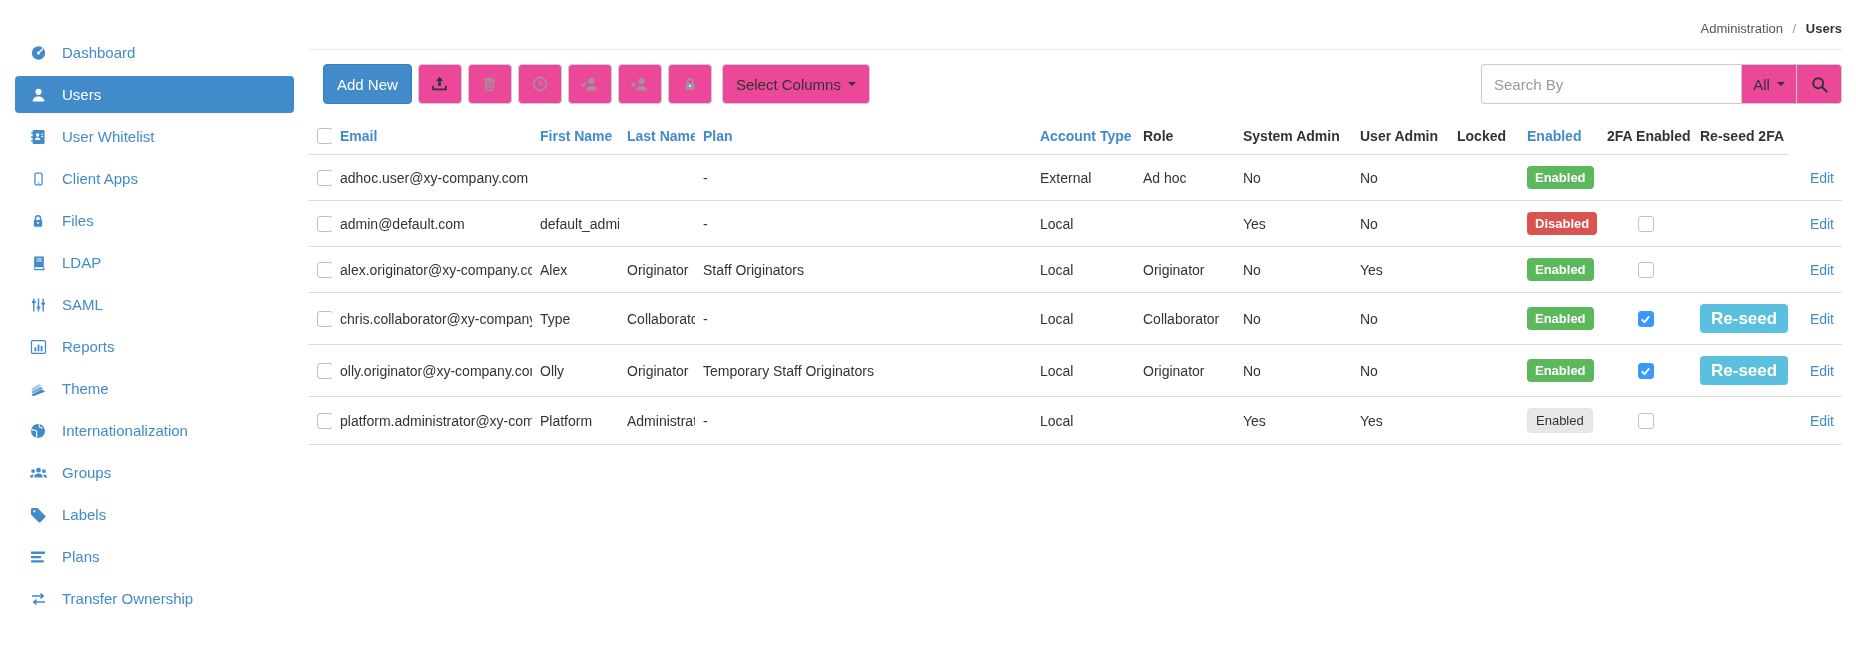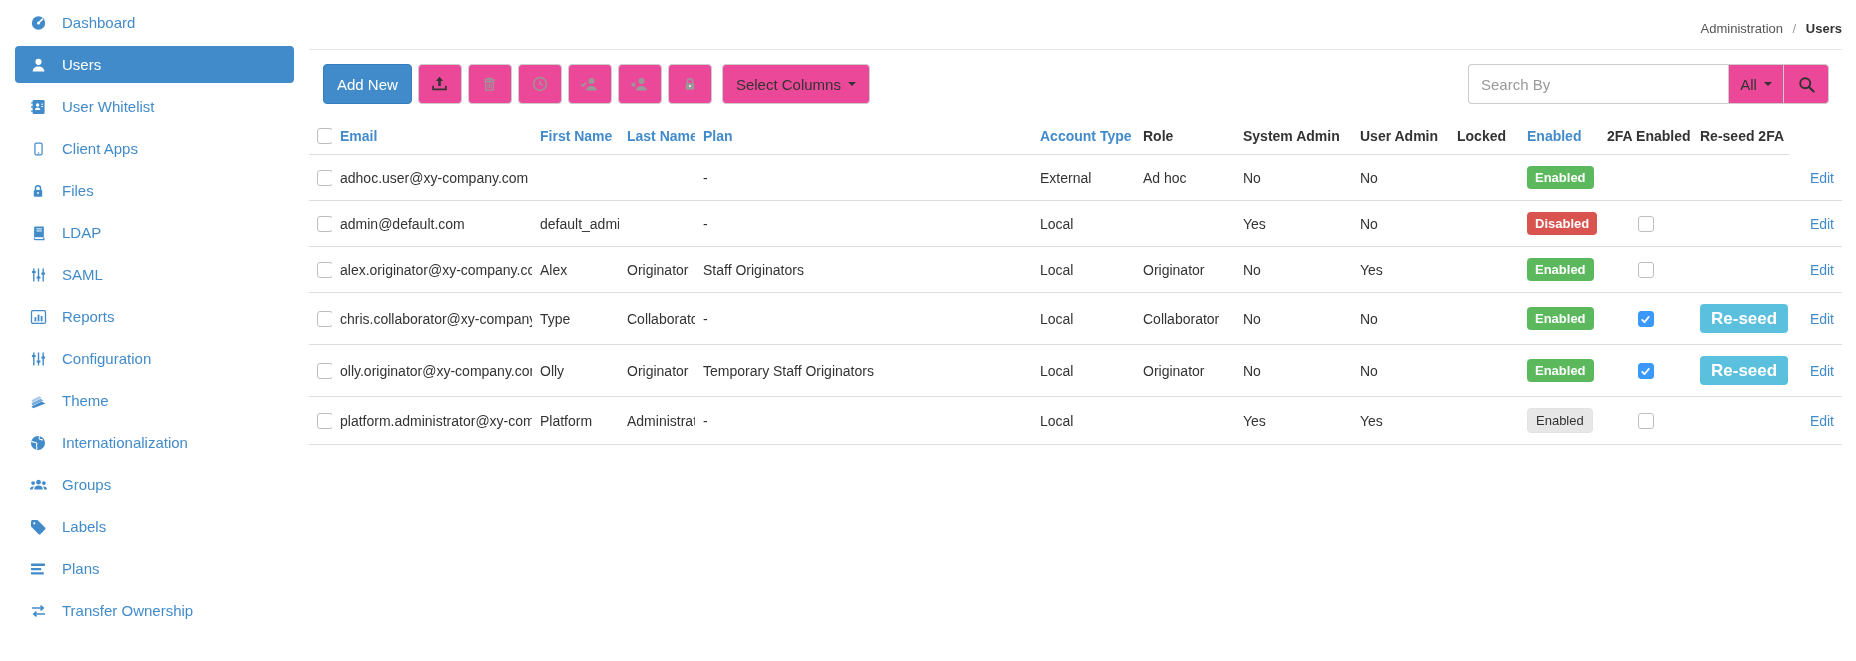--- a/index.html
+++ b/index.html
@@ -6,33 +6,33 @@
     --primary:#428bca; --primary-dark:#357ebd; --success:#5cb85c; --danger:#d9534f;
     --info:#5bc0de; --cb-checked:#3b99fc; --border:#ccc; --row-border:#ddd;
   }
   *{box-sizing:border-box;}
   html,body{margin:0;padding:0;}
   body{
     width:1856px;height:661px;position:relative;overflow:hidden;background:#fff;
     font-family:"Liberation Sans",sans-serif;color:#333;
   }
   
-  .sidebar{position:absolute;left:0;top:0;width:309px;padding-top:4px;}
+  .sidebar{position:absolute;left:0;top:0;width:309px;padding-top:34px;}
   .side-item{display:flex;align-items:center;height:37px;margin:0 15px 5px 15px;padding:0 12px;
     border-radius:4px;color:var(--primary);font-size:15px;cursor:pointer;white-space:nowrap;}
   .side-item.active{background:var(--primary);color:#fff;}
   .side-item .icon{width:22px;margin-right:13px;display:inline-flex;justify-content:center;align-items:center;flex:none;}
   .icon svg{display:block;}
   
   .content{position:absolute;left:309px;top:0;right:14px;}
   .breadcrumb{padding:21px 0 13px 30px;font-size:13px;color:#555;border-bottom:1px solid #e8e8e8;text-align:right;}
   .breadcrumb .sep{margin:0 6px;color:#999;}
   .breadcrumb .current{font-weight:bold;color:#333;}
   
-  .toolbar{display:flex;align-items:center;margin:14px 13px 0 14px;}
+  .toolbar{display:flex;align-items:center;margin:14px 0 0 14px;}
   .btn{height:40px;border:1px solid var(--border);border-radius:4px;background:#ec4899;
     font-family:inherit;font-size:15px;color:#333;display:inline-flex;align-items:center;
     justify-content:center;cursor:pointer;padding:0 13px;}
   .btn-primary{background:var(--primary);border-color:var(--primary-dark);color:#fff;}
   .icon-btn{width:44px;margin-left:6px;padding:0;color:#333;}
   .icon-btn.muted{color:#999;}
   .select-columns{margin-left:10px;}
   .caret{display:inline-block;width:0;height:0;margin-left:7px;border-top:4px solid currentColor;
     border-left:4px solid transparent;border-right:4px solid transparent;}
   .spacer{flex:1;}
@@ -145,31 +145,20 @@
           <rect x="1" y="1.6" width="14" height="12.8" rx="1.5" fill="none" stroke="currentColor" stroke-width="1.3"></rect>
           <rect x="4" y="8.2" width="1.8" height="4.2"></rect>
           <rect x="7.1" y="5.6" width="1.8" height="6.8"></rect>
           <rect x="10.2" y="7" width="1.8" height="5.4"></rect>
         </svg>
       </span>
       <span>Reports</span>
     </div>
     <div class="side-item">
       <span class="icon">
-        <svg width="15" height="16" viewBox="0 0 16 16" fill="currentColor">
-          <path d="M3 1v14M8 1v14M13 1v14" stroke="currentColor" stroke-width="1.5"></path>
-          <rect x="1" y="3.7" width="4" height="2.2"></rect>
-          <rect x="6" y="9.6" width="4" height="2.2"></rect>
-          <rect x="11" y="5.4" width="4" height="2.2"></rect>
-        </svg>
-      </span>
-      <span>Configuration</span>
-    </div>
-    <div class="side-item">
-      <span class="icon">
         <svg width="17" height="16" viewBox="0 0 16 16" fill="currentColor">
           <path d="M1 13.6l10.2-5.2 3.8 2-12.3 4.8z"></path>
           <path d="M1 10.4l9-4.6 3 1.6-10.9 5z" opacity=".72"></path>
           <path d="M1 7.2l7.8-4 2.4 1.3L2 9.8z" opacity=".45"></path>
         </svg>
       </span>
       <span>Theme</span>
     </div>
     <div class="side-item">
       <span class="icon">

